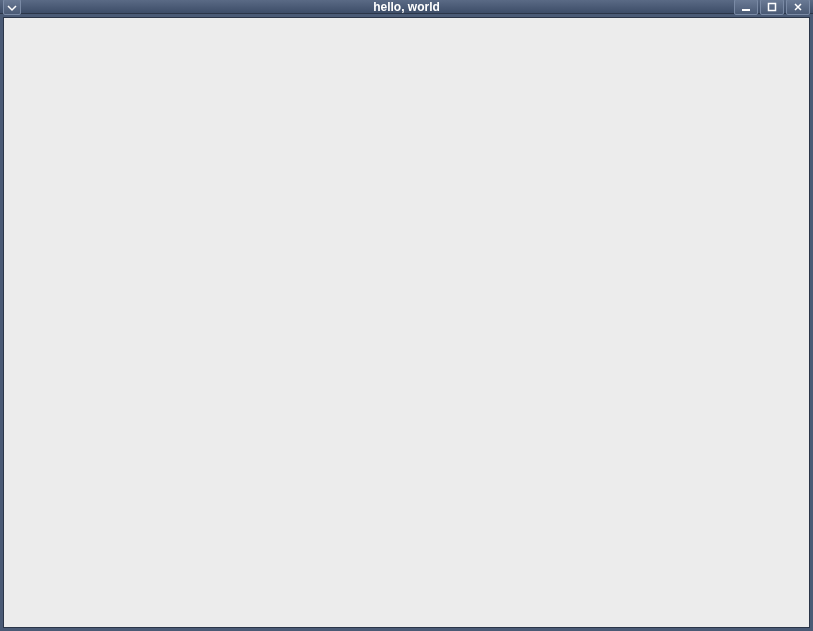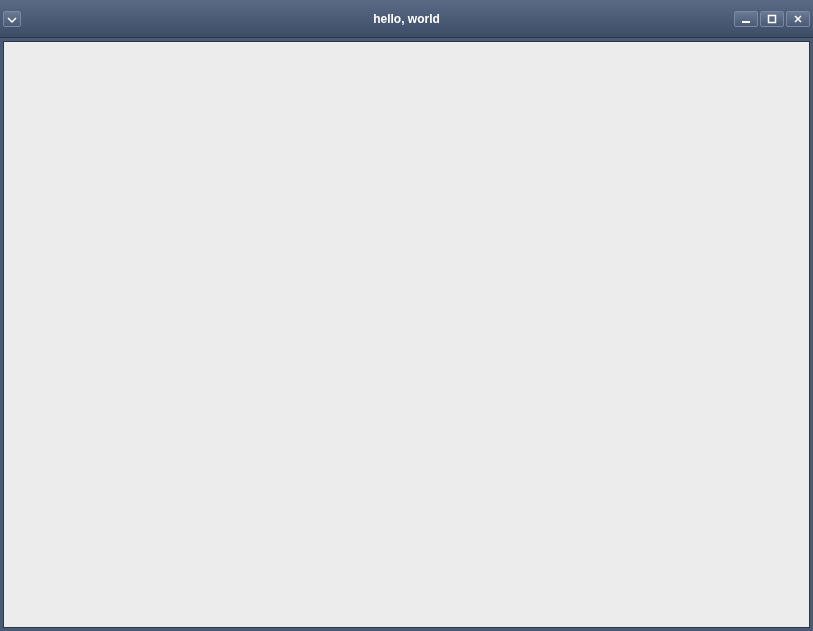--- a/index.html
+++ b/index.html
@@ -14,21 +14,21 @@
       font-family: sans-serif;
       overflow: hidden;
     }
     .window {
       width: 100%;
       height: 100%;
       display: flex;
       flex-direction: column;
     }
     .titlebar {
-      height: 38px;
+      height: 14px;
       background: linear-gradient(to bottom, #5a6a85, #3d4d68);
       display: flex;
       align-items: center;
       position: relative;
       border-bottom: 1px solid #2a3548;
     }
     .system-menu {
       width: 18px;
       height: 16px;
       margin-left: 3px;

